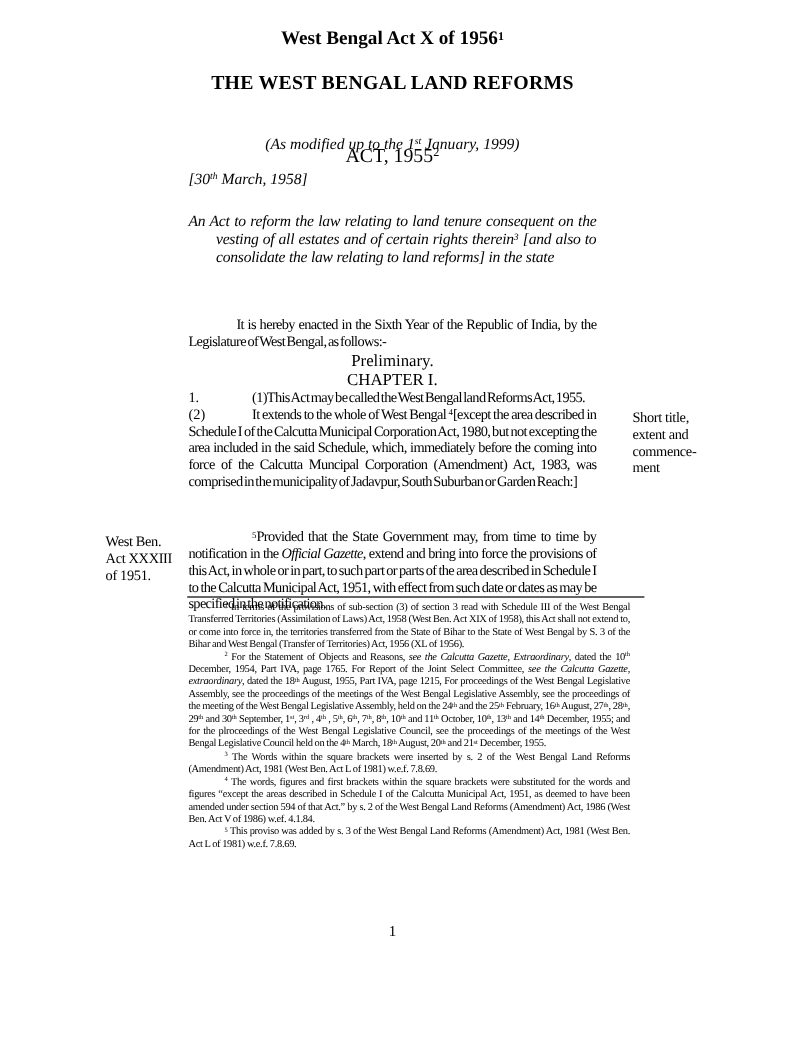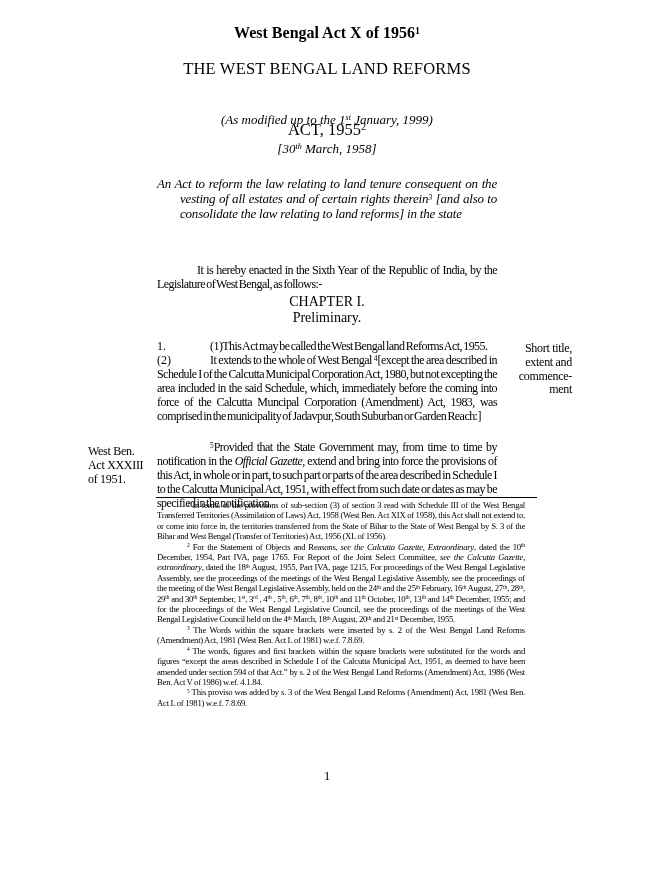--- a/index.html
+++ b/index.html
@@ -3,52 +3,52 @@
 <meta charset="utf-8">
 <style>
   html,body{margin:0;padding:0;background:#ffffff;}
   .page{
     position:relative;width:612px;height:870px;background:#fff;
     font-family:"Liberation Serif","DejaVu Serif",serif;color:#000;overflow:hidden;
   }
   .abs{position:absolute;}
   .col{left:157px;width:340px;}
   .center{text-align:center;}
-  .right{text-align:center;}
+  .right{text-align:left;}
   .just{text-align:justify;}
   .it{font-style:italic;}
 
   .act-number{top:24px;font-size:16px;font-weight:bold;}
-  .main-title{top:59px;font-size:16.5px;font-weight:normal;letter-spacing:.2px;}
+  .main-title{top:59px;font-size:16.5px;font-weight:bold;letter-spacing:.2px;}
   .main-title2{top:80px;font-size:16.5px;margin-top:40px;}
   .modified{top:112px;font-size:13px;}
   .dateline{top:141px;font-size:13px;}
 
   .preamble{top:176px;font-size:13px;font-style:italic;line-height:15.2px;
     padding-left:23px;text-indent:-23px;box-sizing:border-box;width:340px;
     letter-spacing:-.2px;}
   .bodytxt{font-size:12px;line-height:14px;letter-spacing:-.55px;word-spacing:-1.2px;}
   .enacting{top:251px;text-indent:40px;}
   .chapter-block{top:294px;font-size:14px;line-height:15.5px;}
-  .section-block{top:339px;}
+  .section-block{top:324px;}
   .section-block p{margin:0;}
   .subnum{display:inline-block;width:53px;letter-spacing:0;}
   .proviso{top:428px;text-indent:53px;}
 
   .fnrule{top:497px;left:156px;width:381px;border-top:1.2px solid #000;height:0;}
   .footnotes{top:500px;left:157px;width:368px;font-size:8.7px;line-height:10.4px;
     letter-spacing:-.25px;word-spacing:-.3px;}
   .footnotes p{margin:0;text-indent:30px;text-align:justify;}
 
   .margin-note{font-size:12px;line-height:13.8px;letter-spacing:-.3px;}
   .mn-left{left:88px;width:64px;}
   .mn-left-1{top:356px;}
   .mn-left-2{top:397px;}
   .mn-left-3{top:445px;}
-  .mn-right{left:498px;width:74px;top:342px;text-align:right;}
+  .mn-right{left:527px;width:74px;top:342px;}
 
   .pageno{top:769px;font-size:12.5px;}
 
   sup{font-size:62%;line-height:0;vertical-align:baseline;position:relative;top:-0.45em;letter-spacing:0;}
 </style>
 </head>
 <body>
 
 <div class="page">
 
@@ -59,22 +59,22 @@
 
   <div class="abs col center modified it">(As modified up to the 1<sup>st</sup> January, 1999)</div>
 
   <div class="abs col right dateline it">[30<sup>th</sup> March, 1958]</div>
 
   <div class="abs preamble just" style="left:157px;">An Act to reform the law relating to land tenure consequent on the vesting of all estates and of certain rights therein<sup>3</sup> [and also to consolidate the law relating to land reforms] in the state</div>
 
   <p class="abs col just bodytxt enacting">It is hereby enacted in the Sixth Year of the Republic of India, by the Legislature of West Bengal, as follows:-</p>
 
   <div class="abs col center chapter-block">
+    <div>Preliminary.</div>
     <div>CHAPTER I.</div>
-    <div>Preliminary.</div>
   </div>
 
   <div class="abs col bodytxt section-block">
     <p><span class="subnum">1.</span><span>(1)This Act may be called the West Bengal land Reforms Act, 1955.</span></p>
     <p class="just"><span class="subnum">(2)</span><span>It extends to the whole of West Bengal <sup>4</sup>[except  the area described in Schedule I of the Calcutta Municipal Corporation Act, 1980, but not excepting the area included in the said Schedule, which, immediately before the coming into force of the Calcutta Muncipal Corporation (Amendment) Act, 1983, was comprised in the municipality of Jadavpur, South Suburban or Garden Reach:]</span></p>
   </div>
 
   <p class="abs col just bodytxt proviso"><sup>5</sup>Provided that the State Government may, from time to time by notification in the <i>Official Gazette</i>, extend and bring into force the provisions of this Act, in whole or in part, to such part or parts of the area described in Schedule I to the Calcutta Municipal Act, 1951, with effect from such date or dates as may be specified in the notification.</p>
 
   <div class="abs fnrule"></div>

